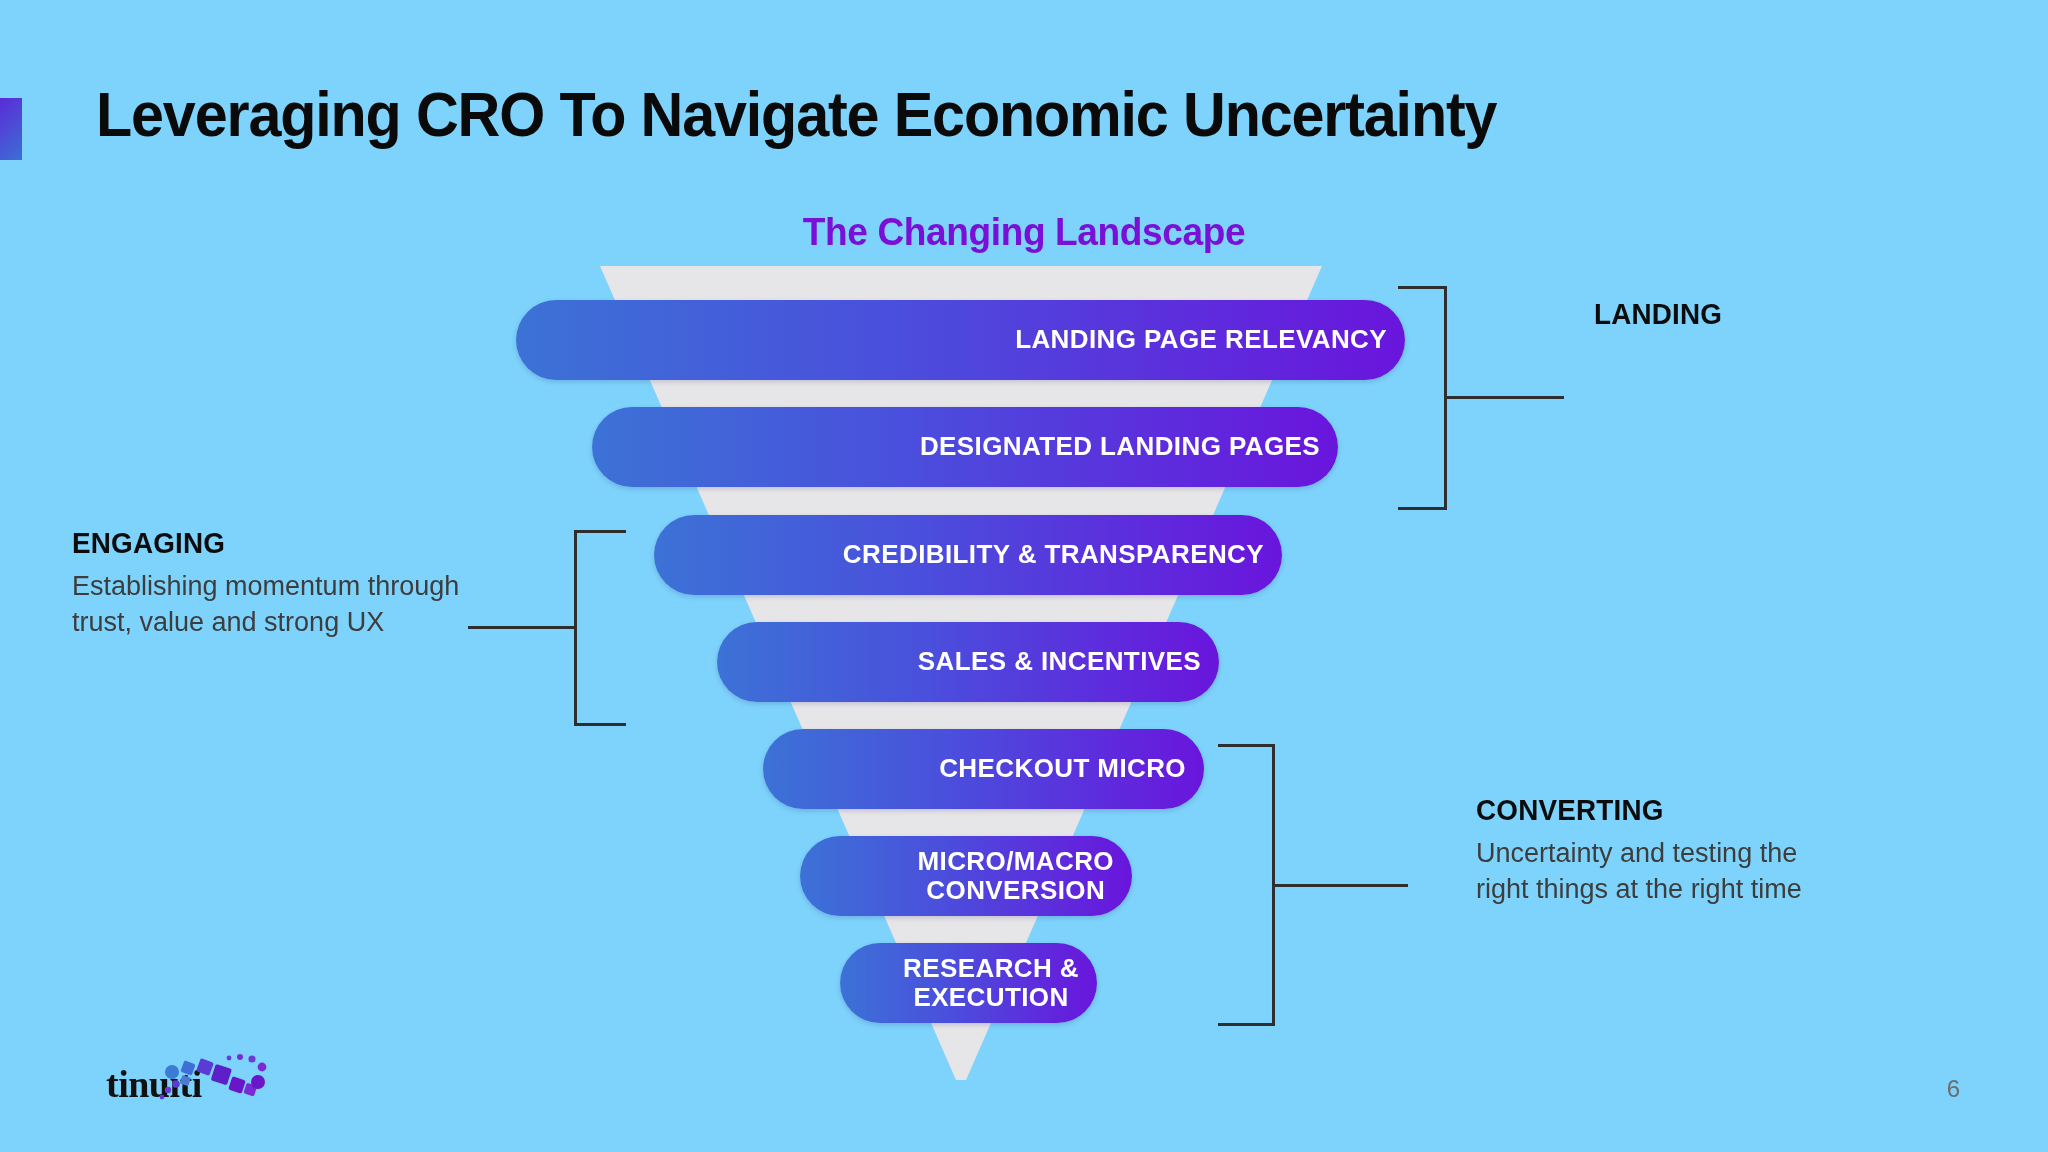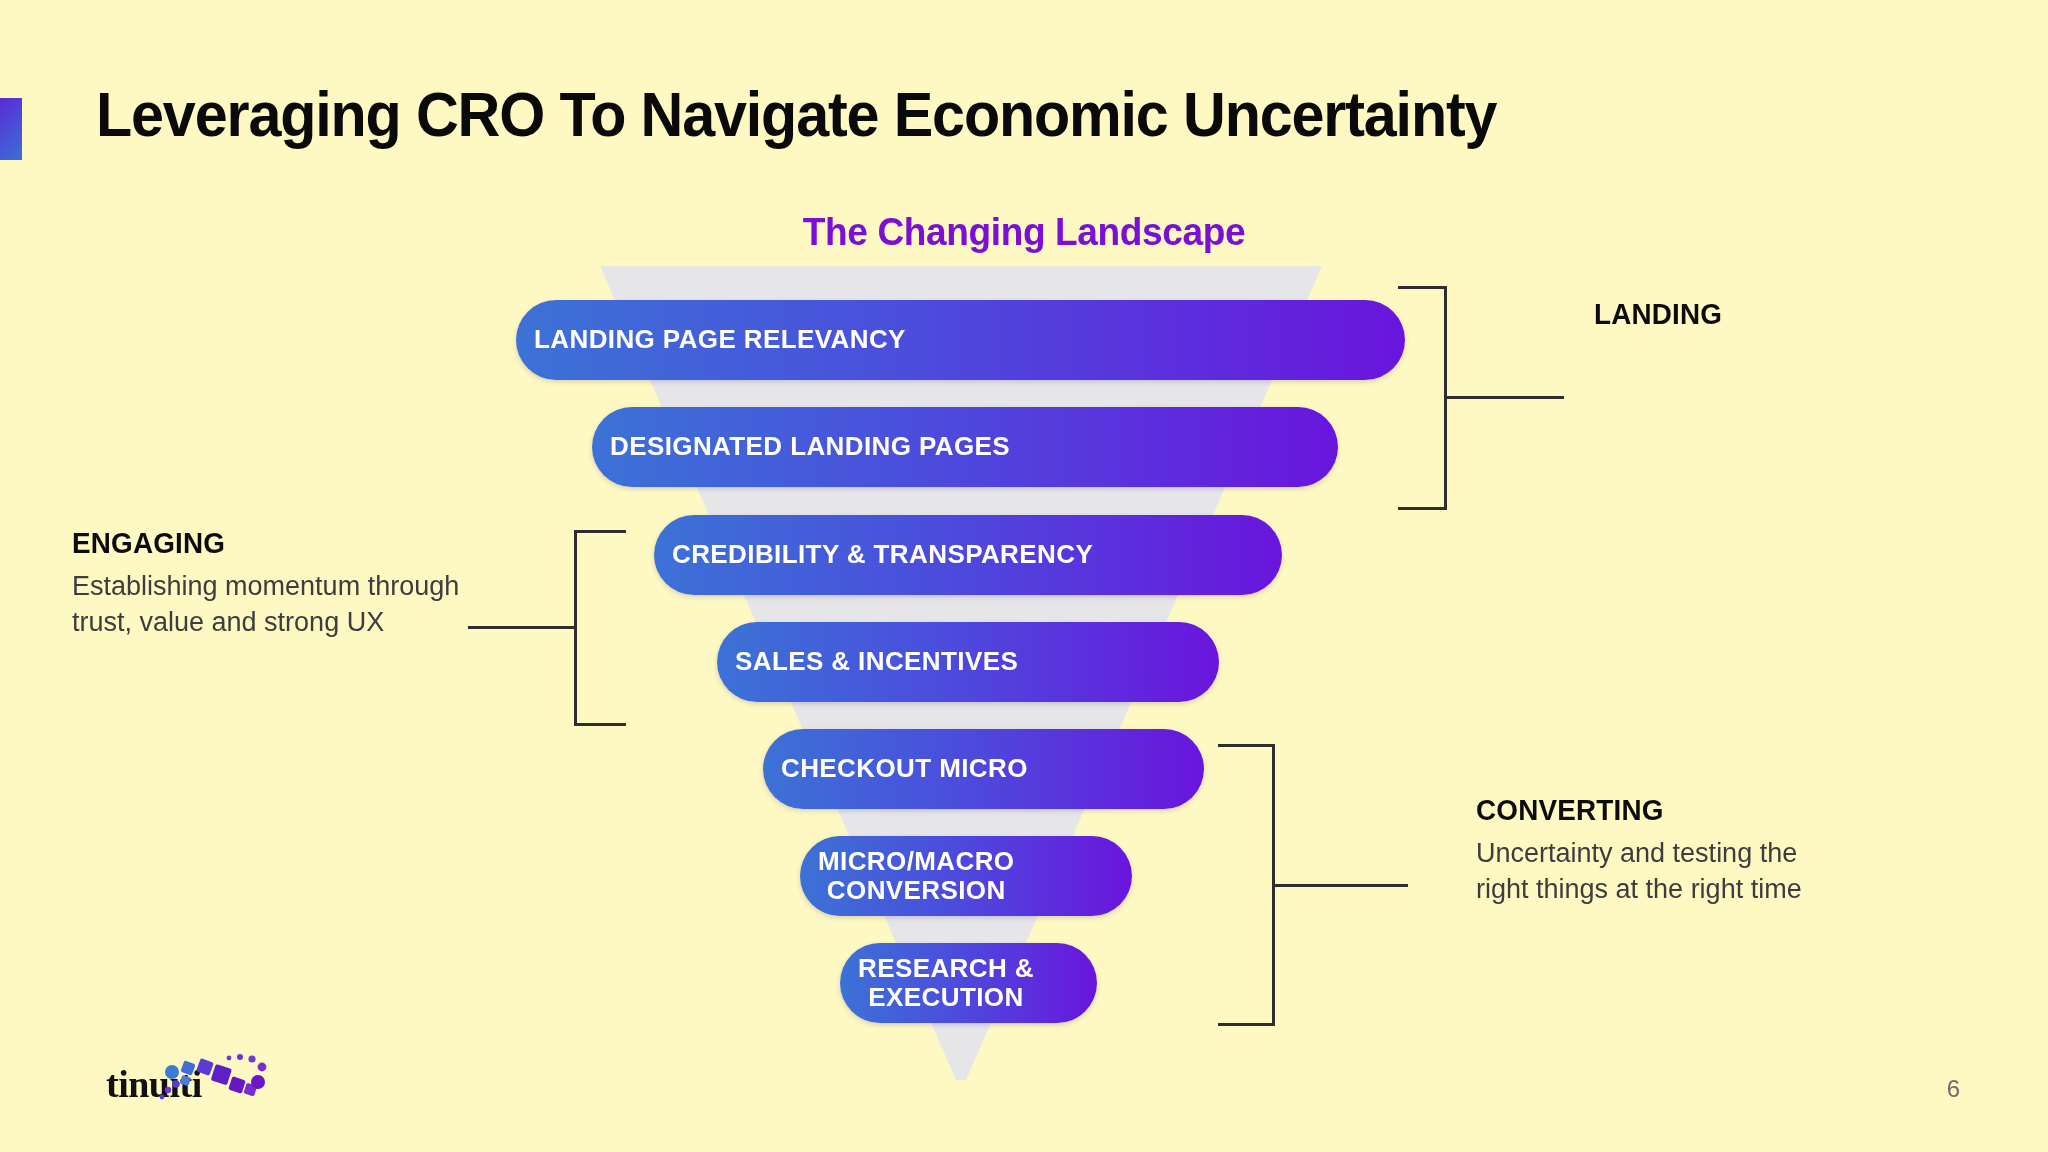--- a/index.html
+++ b/index.html
@@ -3,21 +3,21 @@
 <meta charset="utf-8">
 <style>
   html,body{margin:0;padding:0;}
   body{
     width:2048px;height:1152px;
     background:#ffffff;
     font-family:"Liberation Sans", sans-serif;
     overflow:hidden;
     position:relative;
   }
-  #slide{position:absolute;inset:0;background:#fef9c3;}
+  #slide{position:absolute;inset:0;background:#7dd3fc;}
 
   
   .accent-bar{
     position:absolute;left:0;top:98px;width:22px;height:62px;
     background:linear-gradient(135deg,#5B2BD6 0%,#3C6FD6 100%);
   }
   .slide-title{
     position:absolute;left:96px;top:78px;
     font-size:63px;font-weight:bold;color:#0a0a0a;
     letter-spacing:-1.2px;white-space:nowrap;
@@ -36,21 +36,21 @@
     position:absolute;left:0;top:0;width:2048px;height:1152px;
     pointer-events:none;
   }
   .funnel-shape{position:absolute;left:0;top:0;}
 
   .bars{
     position:absolute;left:0;top:0;width:2048px;height:1152px;
   }
   .bar{
     position:absolute;
-    display:flex;align-items:center;justify-content:flex-start;
+    display:flex;align-items:center;justify-content:flex-end;
     border-radius:999px;
     color:#ffffff;font-weight:bold;
     text-align:center;line-height:1.12;
     letter-spacing:0.4px;
     box-shadow:0 2px 5px rgba(40,20,100,.18);
     background:linear-gradient(90deg,#3C72D6 0%,#4A4FDC 42%,#6A15DC 100%);
   }
   .bar .bar-label{padding:0 18px;}
 
   

